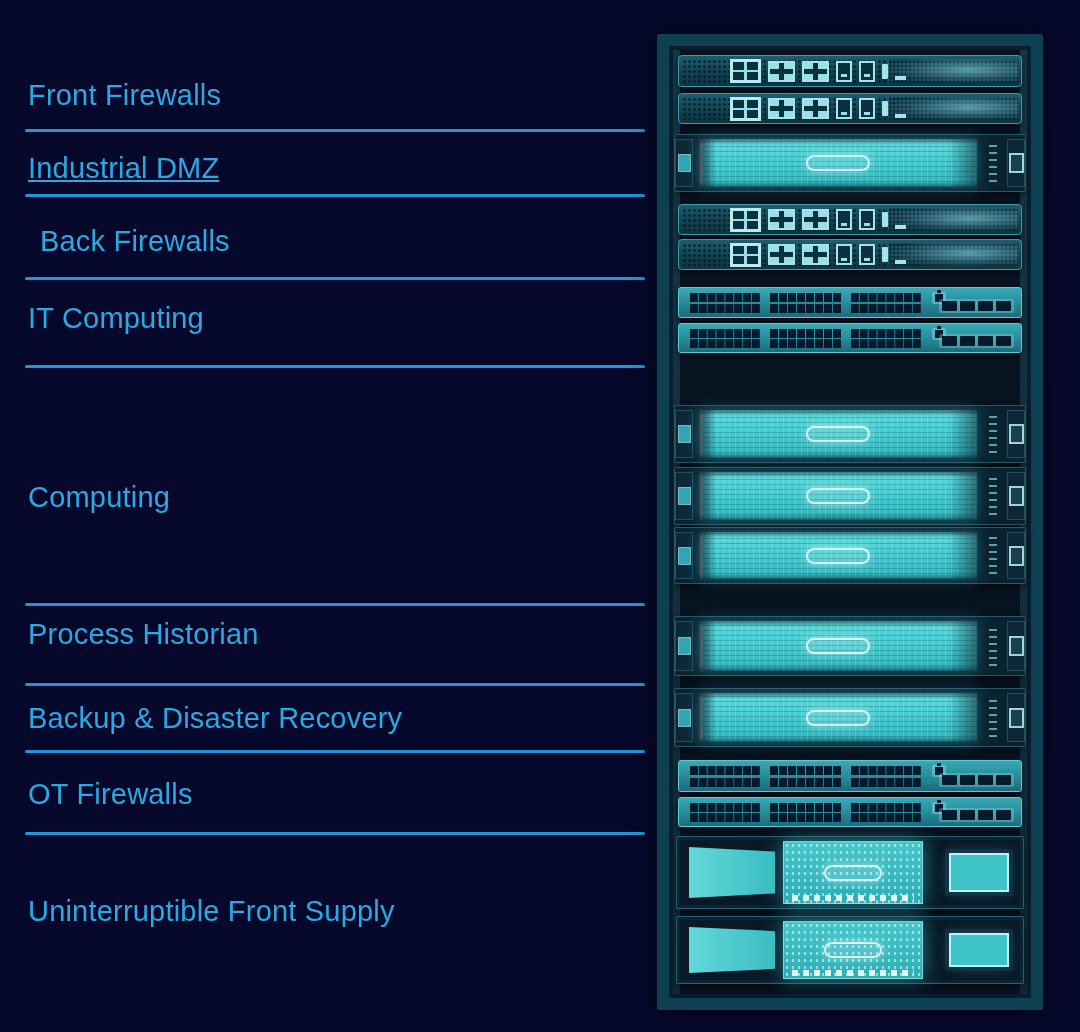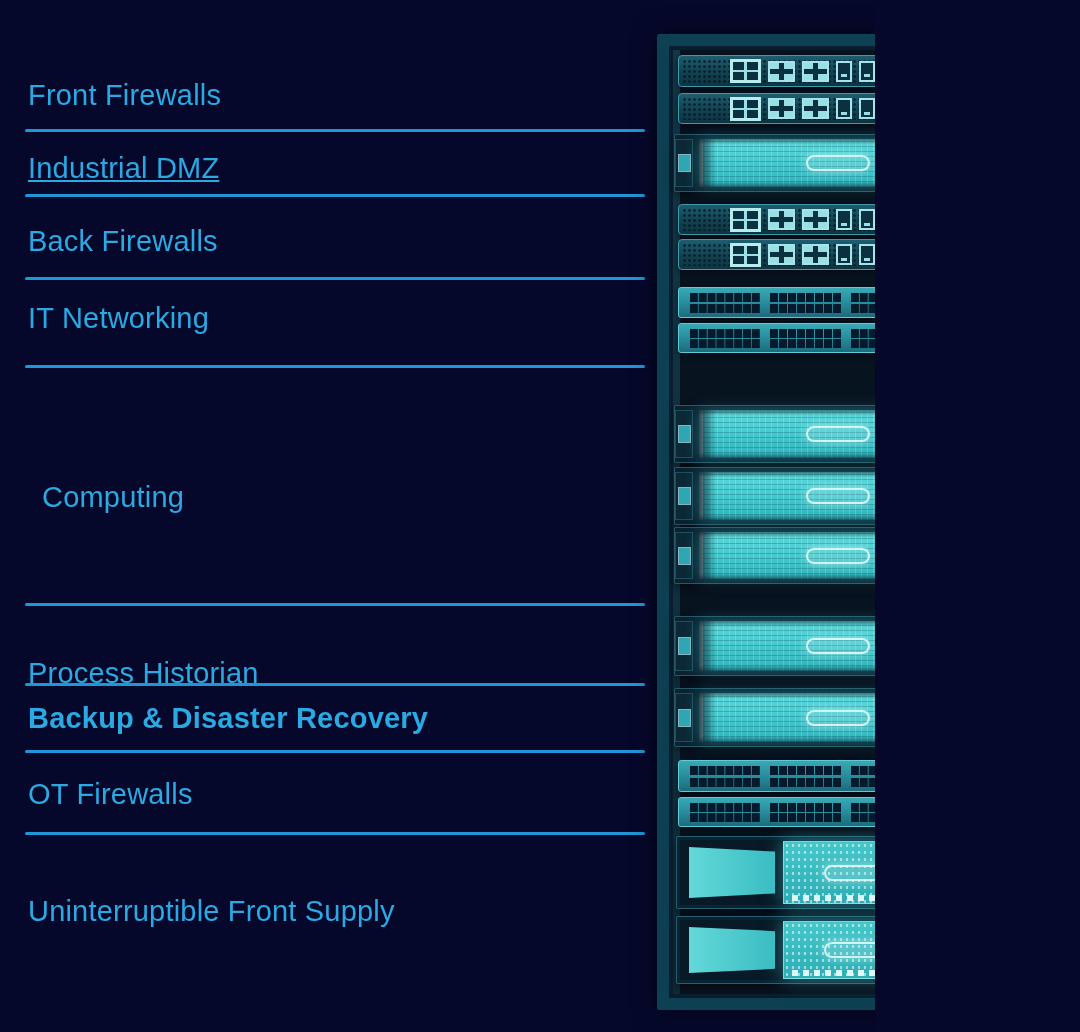--- a/index.html
+++ b/index.html
@@ -1,27 +1,27 @@
 <!DOCTYPE html>
 <html style="--background: #05082b; --label-blue: #2aa9e2; --divider-blue: #2196d6; --rack-frame-teal: #0e4053; --device-glow-teal: #49cdd1; --switch-teal: #2b93a2;"><head>
 <meta charset="utf-8">
 <style>
   :root{
     --background:#05082b; --label-blue:#2aa9e2; --divider-blue:#2196d6;
     --rack-frame-teal:#0e4053; --device-glow-teal:#49cdd1; --switch-teal:#2b93a2;
   }
   *{box-sizing:border-box;margin:0;padding:0;}
   body{background:var(--background);font-family:"Liberation Sans",sans-serif;}
-  .screen{position:relative;width:875px;height:1032px;background:var(--background);overflow:hidden;}
+  .screen{position:relative;width:1080px;height:1032px;background:var(--background);overflow:hidden;}
 
   
   .lbl{position:absolute;left:28px;color:var(--label-blue);font-size:29px;line-height:34px;
        white-space:nowrap;font-weight:400;letter-spacing:.2px;}
-  .lbl-0{top:78px;}  .lbl-1{top:151px;text-decoration:underline;} .lbl-2{top:224px;} .lbl-3{top:301px;}
-  .lbl-4{top:480px;margin-left:14px;} .lbl-5{top:656px;} .lbl-6{top:701px;font-weight:bold;} .lbl-7{top:777px;} .lbl-8{top:894px;}
+  .lbl-0{top:78px;}  .lbl-1{top:151px;text-decoration:underline;} .lbl-2{top:224px;margin-left:12px;} .lbl-3{top:301px;}
+  .lbl-4{top:480px;} .lbl-5{top:617px;} .lbl-6{top:701px;} .lbl-7{top:777px;} .lbl-8{top:894px;}
   .ln{position:absolute;left:25px;width:620px;height:3px;background:var(--divider-blue);border-radius:2px;}
   .ln-0{top:129px;} .ln-1{top:194px;} .ln-2{top:277px;} .ln-3{top:365px;}
   .ln-4{top:603px;} .ln-5{top:683px;} .ln-6{top:750px;} .ln-7{top:832px;}
 
   
   .rack{position:absolute;left:657px;top:34px;width:386px;height:976px;
         background:var(--rack-frame-teal);border-radius:2px;box-shadow:0 0 24px rgba(0,0,0,.6);}
   .rack-interior{position:absolute;left:12px;right:12px;top:12px;bottom:12px;
         background:#081320;box-shadow:inset 0 0 0 4px #0a1f2e;}
   .rail{position:absolute;top:4px;bottom:4px;width:7px;background:linear-gradient(180deg,#133648,#0e2a3a);}
@@ -121,21 +121,21 @@
 </style>
 </head>
 <body>
 
 <div class="screen">
 
   <aside>
     <div class="lbl lbl-0">Front Firewalls</div>
     <div class="lbl lbl-1">Industrial DMZ</div>
     <div class="lbl lbl-2">Back Firewalls</div>
-    <div class="lbl lbl-3">IT Networking</div>
+    <div class="lbl lbl-3">IT Computing</div>
     <div class="lbl lbl-4">Computing</div>
     <div class="lbl lbl-5">Process Historian</div>
     <div class="lbl lbl-6">Backup &amp; Disaster Recovery</div>
     <div class="lbl lbl-7">OT Firewalls</div>
     <div class="lbl lbl-8">Uninterruptible Front Supply</div>
 
     <div class="ln ln-0"></div>
     <div class="ln ln-1"></div>
     <div class="ln ln-2"></div>
     <div class="ln ln-3"></div>

